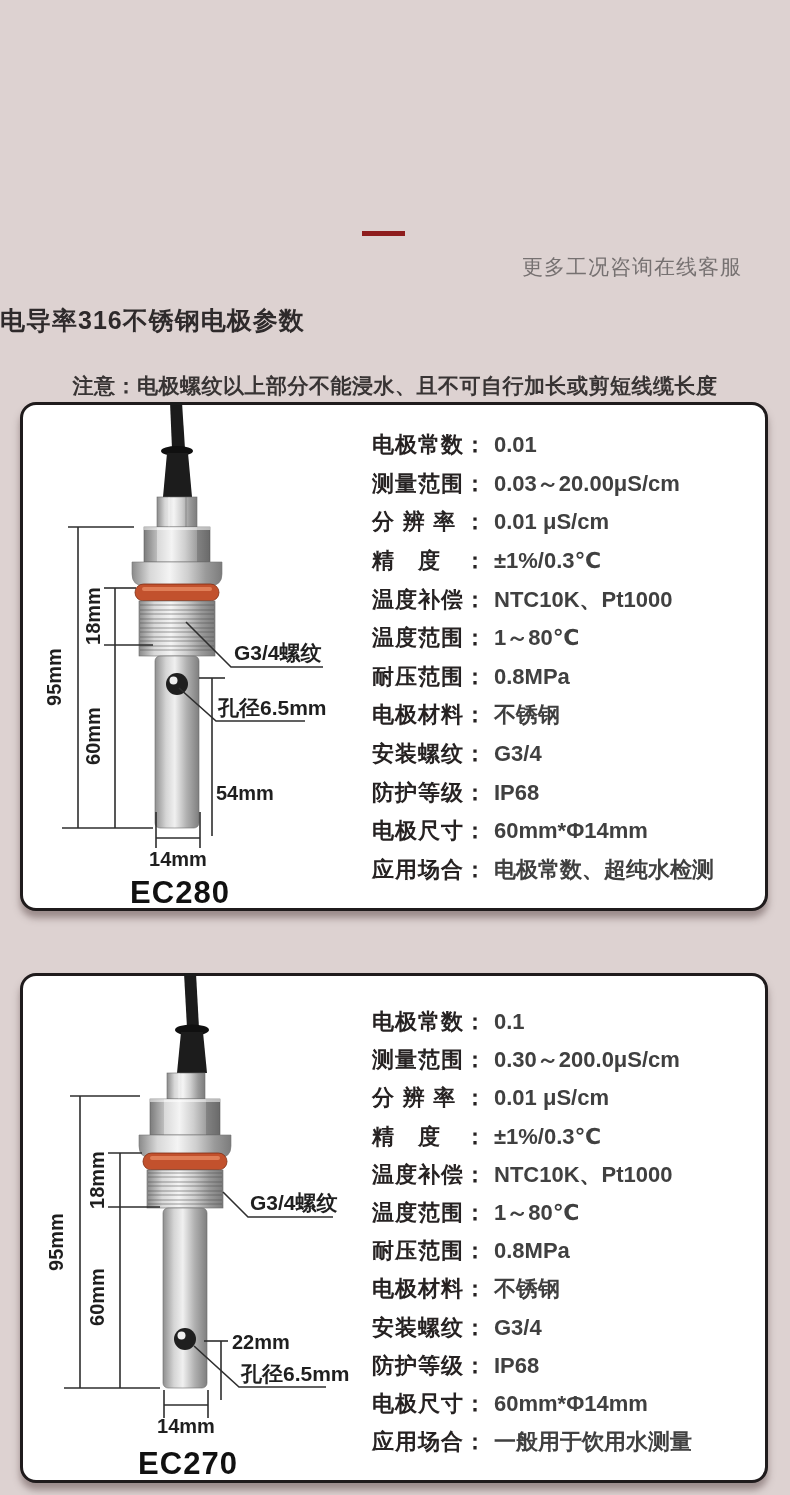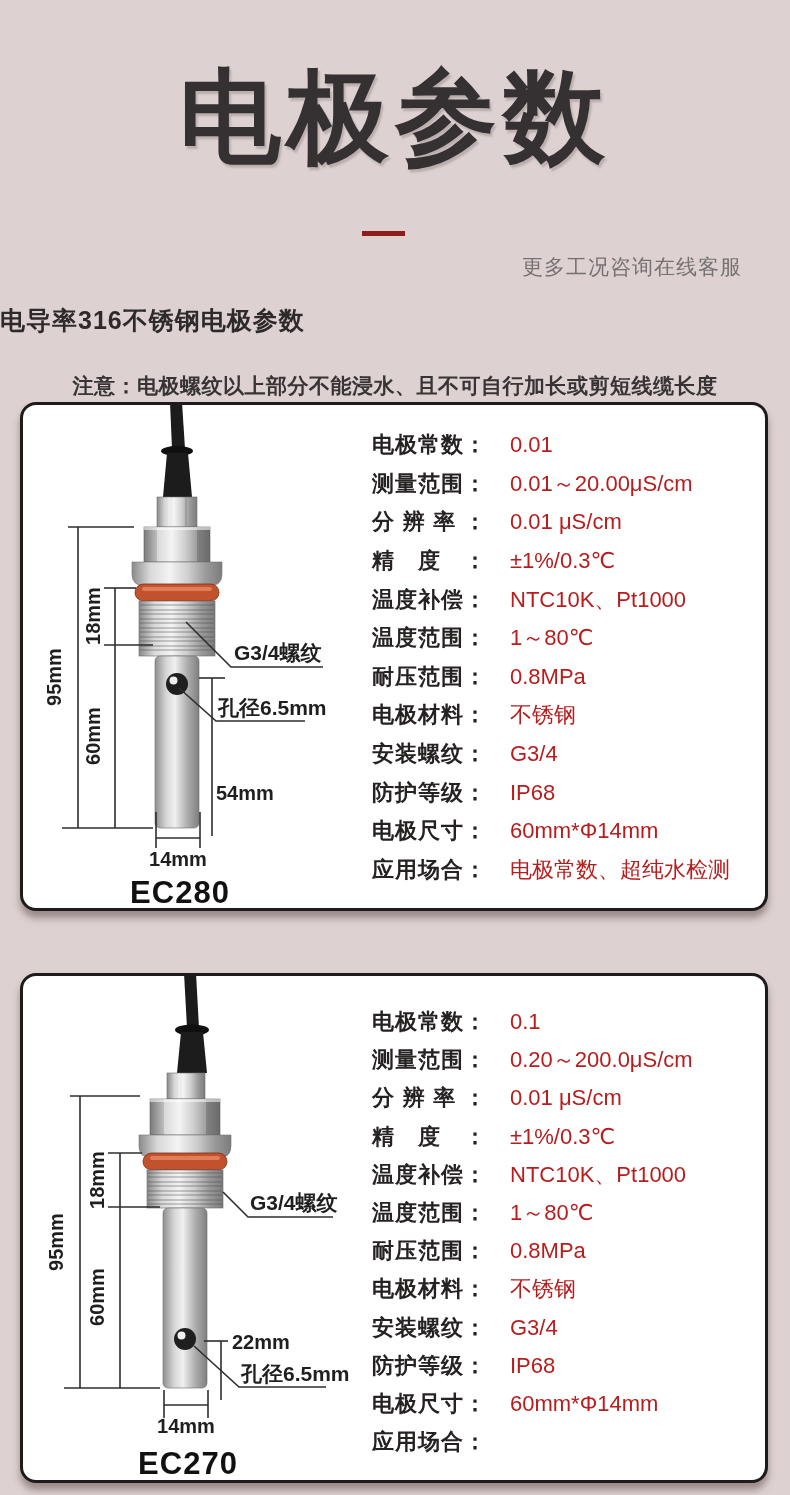--- a/index.html
+++ b/index.html
@@ -37,31 +37,30 @@
   .spec-list{position:absolute;left:349px;display:flex;flex-direction:column;}
   .card-1 .spec-list{top:21px;}
   .card-2 .spec-list{top:27px;}
   .spec-row{display:flex;align-items:center;}
   .card-1 .spec-row{height:38.6px;}
   .card-2 .spec-row{height:38.2px;}
   .spec-label{
     display:inline-block;width:114px;font-size:22px;font-weight:600;color:#262222;
     text-align:justify;text-align-last:justify;white-space:nowrap;
   }
-  .spec-value{margin-left:24px;font-size:22px;font-weight:400;color:#b91c1c;white-space:nowrap;}
+  .spec-value{margin-left:8px;font-size:22px;font-weight:700;color:#404040;white-space:nowrap;}
   .dim-text{font-size:20px;font-weight:600;fill:#1f1f1f;}
   .dim-text-cjk{font-size:21px;font-weight:600;fill:#1f1f1f;}
   .model-text{font-size:31px;font-weight:bold;fill:#111111;letter-spacing:1px;}
 </style>
 </head>
 <body>
 
 <div class="page">
 
-  <h1 class="page-title">电极参数</h1>
   <div class="title-dash"></div>
   <div class="service-note">更多工况咨询在线客服</div>
   <h2 class="subtitle">电导率316不锈钢电极参数</h2>
   <div class="warning">注意：电极螺纹以上部分不能浸水、且不可自行加长或剪短线缆长度</div>
 
   <section class="card card-1">
     <svg class="diagram" width="748" height="509" viewBox="20 402 748 509">
       <defs>
         <linearGradient id="gmetal" x1="0" y1="0" x2="1" y2="0">
           <stop offset="0" stop-color="#8a8a8a"></stop>
@@ -141,21 +140,21 @@
 
     <div class="spec-list">
 
         <div class="spec-row">
           <span class="spec-label">电极常数：</span>
           <span class="spec-value">0.01</span>
         </div>
 
         <div class="spec-row">
           <span class="spec-label">测量范围：</span>
-          <span class="spec-value">0.01～20.00μS/cm</span>
+          <span class="spec-value">0.03～20.00μS/cm</span>
         </div>
 
         <div class="spec-row">
           <span class="spec-label">分辨率：</span>
           <span class="spec-value">0.01 μS/cm</span>
         </div>
 
         <div class="spec-row">
           <span class="spec-label">精度：</span>
           <span class="spec-value">±1%/0.3℃</span>
@@ -262,21 +261,21 @@
 
     <div class="spec-list">
 
         <div class="spec-row">
           <span class="spec-label">电极常数：</span>
           <span class="spec-value">0.1</span>
         </div>
 
         <div class="spec-row">
           <span class="spec-label">测量范围：</span>
-          <span class="spec-value">0.20～200.0μS/cm</span>
+          <span class="spec-value">0.30～200.0μS/cm</span>
         </div>
 
         <div class="spec-row">
           <span class="spec-label">分辨率：</span>
           <span class="spec-value">0.01 μS/cm</span>
         </div>
 
         <div class="spec-row">
           <span class="spec-label">精度：</span>
           <span class="spec-value">±1%/0.3℃</span>
@@ -312,17 +311,18 @@
           <span class="spec-value">IP68</span>
         </div>
 
         <div class="spec-row">
           <span class="spec-label">电极尺寸：</span>
           <span class="spec-value">60mm*Φ14mm</span>
         </div>
 
         <div class="spec-row">
           <span class="spec-label">应用场合：</span>
+          <span class="spec-value">一般用于饮用水测量</span>
         </div>
       </div>
   </section>
 
 </div>
 
 </body></html>

